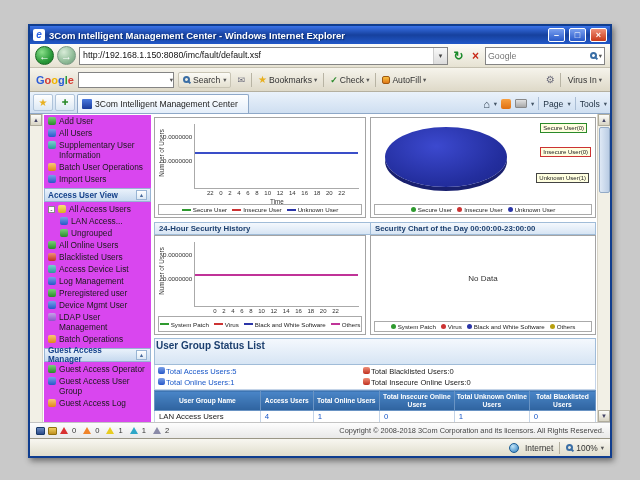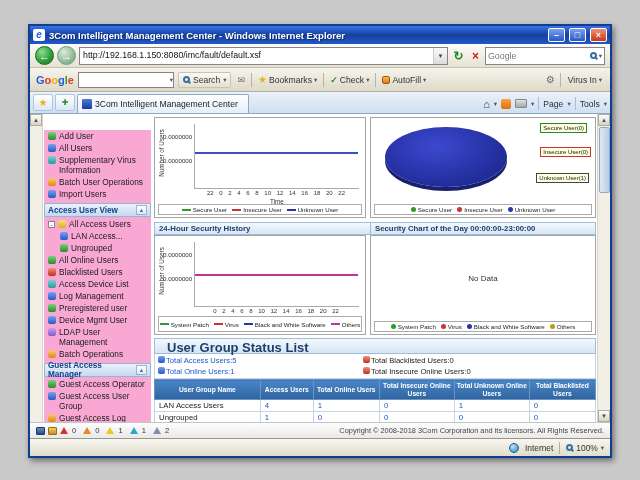--- a/index.html
+++ b/index.html
@@ -61,21 +61,21 @@
 
   
   .content{position:absolute;top:88px;left:0;right:0;bottom:18px;background:#fff;overflow:hidden}
   .cols{position:absolute;left:0;right:0;top:0;bottom:16px}
 
   
   .sscroll{position:absolute;left:0;top:0;width:13px;bottom:0;background:#f2f0e6;border-right:1px solid #d8d4c8}
   .sbtn{width:12px;height:12px;background:linear-gradient(#fdfdfa,#d8d4c4);border:1px solid #b0ac9c;font-size:6px;color:#446;display:flex;align-items:center;justify-content:center}
 
   
-  .sidebar{position:absolute;left:14px;top:16px;width:107px;bottom:0;font-size:8.3px;overflow:hidden;background:#f9a8d4}
+  .sidebar{position:absolute;left:14px;top:1px;width:107px;bottom:0;font-size:8.3px;overflow:hidden;background:#d946ef}
   .si{display:flex;align-items:flex-start;gap:3px;padding:1px 1px 1px 4px;line-height:10px;color:#1a1a1a;cursor:pointer}
   .si .lb{flex:1}
   .si.ch{padding-left:16px}
   .ic{flex:0 0 auto;width:8px;height:8px;border-radius:2px;margin-top:1px}
   .icg{background:linear-gradient(#7ad07a,#2a8a2a)}
   .icb{background:linear-gradient(#7aa0e8,#2858c8)}
   .ict{background:linear-gradient(#7ad0d0,#2a9a9a)}
   .ico2{background:linear-gradient(#f8c878,#e08818)}
   .icr{background:linear-gradient(#f09078,#c03020)}
   .icy{background:linear-gradient(#f8e078,#d8b020)}
@@ -116,21 +116,21 @@
   .cgreen{background:#2f9a2f}.cred{background:#cc3333}.cblue{background:#2b35a8}.cmag{background:#c03398}.cyel{background:#b8a010}
 
   .pie{position:absolute;left:14px;top:9px;width:122px;height:60px;border-radius:50%;background:radial-gradient(ellipse at 42% 32%,#3c49cf,#232e9e 65%,#1a2488);box-shadow:0 4px 0 #19206f}
   .callout{position:absolute;font-size:6px;border:1px solid #777;background:#ffffe0;padding:0 2px;height:10px;line-height:8px;white-space:nowrap;color:#222}
   .co0{right:8px;top:5px;border-color:#2a8a2a}
   .co1{right:4px;top:29px;border-color:#cc3333}
   .co2{right:6px;top:55px;border-color:#444}
   .ndtext{position:absolute;left:0;right:0;top:38px;text-align:center;font-size:8px;color:#333}
 
   .sect{position:absolute;left:2px;top:224px;width:442px}
-  .secthead{height:16px;background:linear-gradient(#f4f8fd,#d7e5f4);border:1px solid #a0bcd8;font-size:13px;font-weight:bold;color:#1c3f6e;padding:1px 12px}
+  .secthead{height:27px;background:linear-gradient(#f4f8fd,#d7e5f4);border:1px solid #a0bcd8;font-size:10px;font-weight:bold;color:#1c3f6e;padding:1px 1px}
   .stats{border:1px solid #c4d4e8;border-top:none;display:grid;grid-template-columns:205px 1fr;grid-auto-rows:11px;padding:1px 3px;font-size:7.6px;align-items:center}
   .stat{display:flex;align-items:flex-start;gap:1px;cursor:pointer}
   .stic{width:7px;height:7px;border-radius:2px;flex:0 0 auto}
   .stb{background:linear-gradient(#7aa0e8,#2858c8)}
   .str{background:linear-gradient(#f09078,#c03020)}
   .stat.blue{color:#1a58c8}
   .stat.dark{color:#222}
 
   table.ugt{width:100%;border-collapse:collapse;table-layout:fixed}
   .ugt th{background:linear-gradient(#4a86c8,#2f639f);color:#fff;font-weight:bold;font-size:6.7px;border:1px solid #6a94c4;padding:1px;line-height:1.15;height:20px;vertical-align:middle;text-align:center}
@@ -273,21 +273,21 @@
         <div class="si">
             <span class="ic icg"></span>
             <span class="lb">Add User</span>
           </div>
         <div class="si">
             <span class="ic icb"></span>
             <span class="lb">All Users</span>
           </div>
         <div class="si">
             <span class="ic ict"></span>
-            <span class="lb">Supplementary Virus Information</span>
+            <span class="lb">Supplementary User Information</span>
           </div>
         <div class="si">
             <span class="ic ico2"></span>
             <span class="lb">Batch User Operations</span>
           </div>
         <div class="si">
             <span class="ic icb"></span>
             <span class="lb">Import Users</span>
           </div>
 

